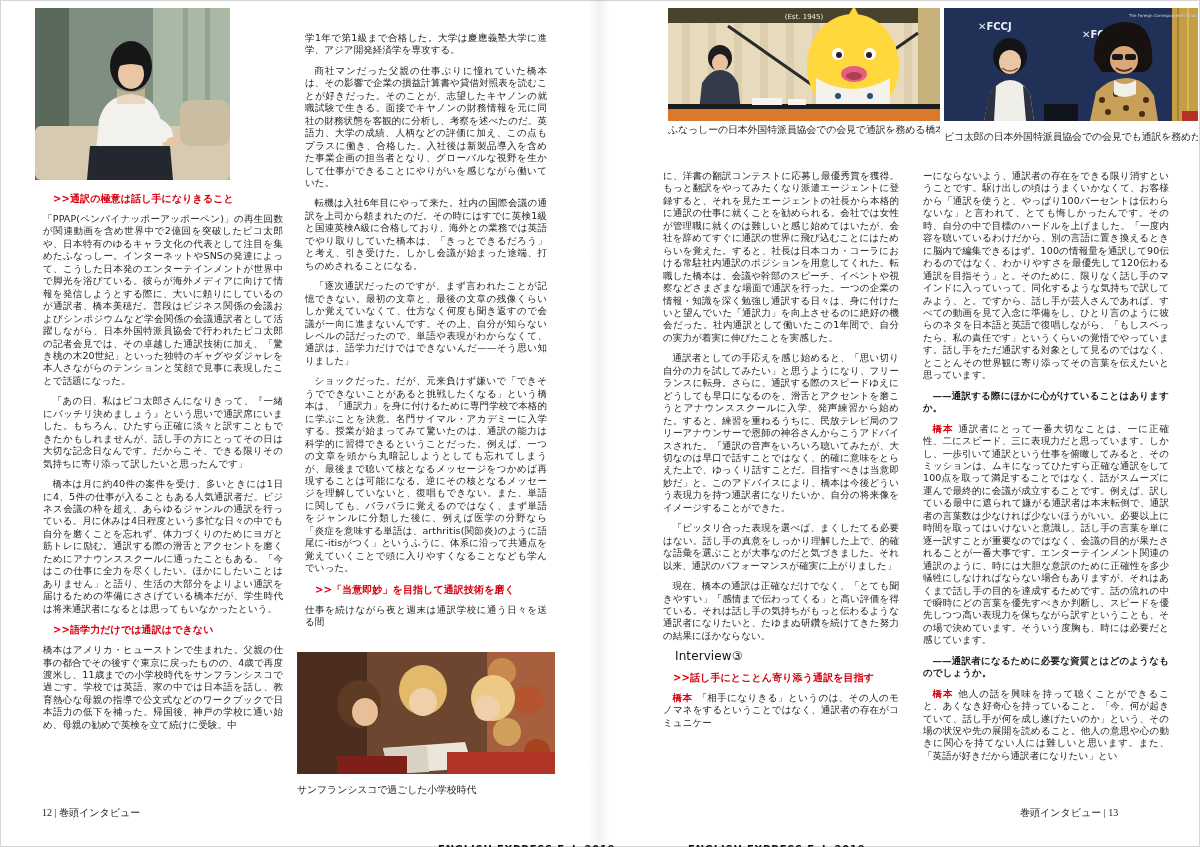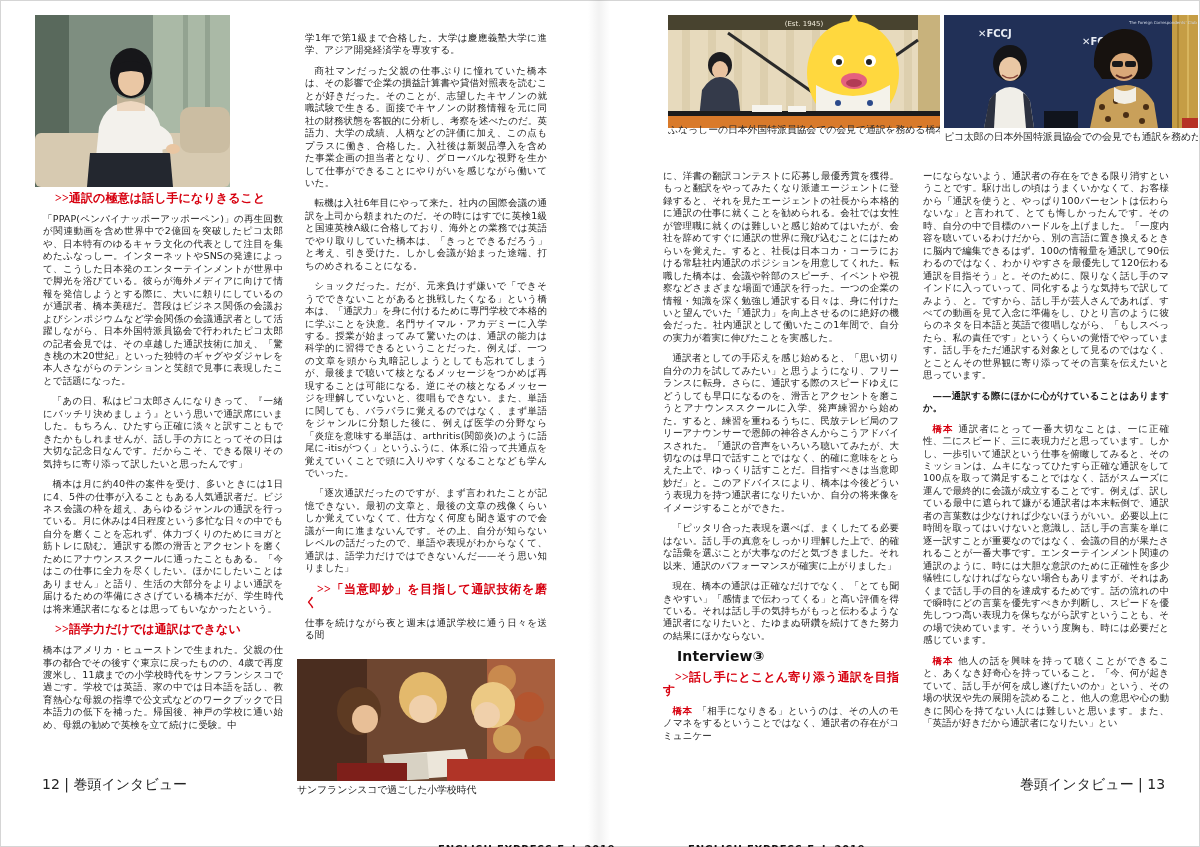--- a/index.html
+++ b/index.html
@@ -1,34 +1,34 @@
 <!DOCTYPE html>
 <html><head>
 <meta charset="utf-8">
 <style>
   html,body{margin:0;padding:0;background:#e9e9e9;}
   #spread{position:relative;width:1200px;height:847px;background:#ffffff;overflow:hidden;
           font-family:"DejaVu Sans",sans-serif;box-shadow:0 0 0 1px #d5d5d5 inset;}
   .fold{position:absolute;left:588px;top:0;width:22px;height:847px;pointer-events:none;
         background:linear-gradient(90deg,rgba(0,0,0,0) 0%,rgba(0,0,0,0.05) 50%,rgba(0,0,0,0) 100%);}
-  .photo{position:absolute;overflow:hidden;background:#22c55e;margin-top:7px;}
+  .photo{position:absolute;overflow:hidden;background:#22c55e;}
   .photo svg{display:block;width:100%;height:100%;}
   .col{position:absolute;text-align:justify;color:#1c1c1c;font-size:9.5px;line-height:12.45px;
        overflow:hidden;letter-spacing:0.1px;}
   .col p{margin:8px;text-indent:1em;}
   .col p.cont{text-indent:0;}
-  .h-red{color:#d7000f;font-weight:bold;font-size:12px;line-height:13px;text-indent:0;
-         margin:9px 0 3px 0;font-family:Liberation Serif, serif;}
+  .h-red{color:#d7000f;font-weight:bold;font-size:10px;line-height:13px;text-indent:0;
+         margin:9px 0 3px 0;}
   .h-red.first{margin-top:0;}
-  .interview-label{font-weight:bold;font-size:14px;color:#111;text-indent:0;margin-top:9px;}
+  .interview-label{font-weight:normal;font-size:12px;color:#111;text-indent:0;margin-top:9px;}
   .q{font-weight:bold;text-indent:0;margin-top:5px;}
   .answer{text-indent:0;margin-top:2px;}
   .speaker{color:#d7000f;font-weight:bold;margin-right:5px;}
   .caption{position:absolute;font-size:10px;color:#2a2a2a;line-height:9px;letter-spacing:-0.2px;}
-  .footer{position:absolute;top:776px;font-size:14px;color:#222;}
+  .footer{position:absolute;top:806px;font-size:10px;color:#222;font-family:Liberation Serif, serif;}
   .issue{position:absolute;top:844px;font-size:10px;font-weight:bold;color:#111;letter-spacing:0.8px;}
 </style>
 </head>
 <body>
 
 <div id="spread">
 
   <div class="photo" style="left:35px;top:8px;width:195px;height:172px;">
     <svg viewBox="0 0 195 172" preserveAspectRatio="none">
       <rect width="195" height="172" fill="#7e8e80"></rect>
@@ -55,22 +55,22 @@
     <p>「あの日、私はピコ太郎さんになりきって、『一緒にバッチリ決めましょう』という思いで通訳席にいました。もちろん、ひたすら正確に淡々と訳すこともできたかもしれませんが、話し手の方にとってその日は大切な記念日なんです。だからこそ、できる限りその気持ちに寄り添って訳したいと思ったんです」</p>
     <p>橋本は月に約40件の案件を受け、多いときには1日に4、5件の仕事が入ることもある人気通訳者だ。ビジネス会議の枠を超え、あらゆるジャンルの通訳を行っている。月に休みは4日程度という多忙な日々の中でも自分を磨くことを忘れず、体力づくりのためにヨガと筋トレに励む。通訳する際の滑舌とアクセントを磨くためにアナウンススクールに通ったこともある。「今はこの仕事に全力を尽くしたい。ほかにしたいことはありません」と語り、生活の大部分をよりよい通訳を届けるための準備にささげている橋本だが、学生時代は将来通訳者になるとは思ってもいなかったという。</p>
     <p class="h-red">&gt;&gt;語学力だけでは通訳はできない</p>
     <p class="cont">橋本はアメリカ・ヒューストンで生まれた。父親の仕事の都合でその後すぐ東京に戻ったものの、4歳で再度渡米し、11歳までの小学校時代をサンフランシスコで過ごす。学校では英語、家の中では日本語を話し、教育熱心な母親の指導で公文式などのワークブックで日本語力の低下を補った。帰国後、神戸の学校に通い始め、母親の勧めで英検を立て続けに受験。中</p>
   </div>
 
   <div class="col" style="left:297px;top:24px;width:258px;height:622px;">
     <p class="cont">学1年で第1級まで合格した。大学は慶應義塾大学に進学、アジア開発経済学を専攻する。</p>
     <p>商社マンだった父親の仕事ぶりに憧れていた橋本は、その影響で企業の損益計算書や貸借対照表を読むことが好きだった。そのことが、志望したキヤノンの就職試験で生きる。面接でキヤノンの財務情報を元に同社の財務状態を客観的に分析し、考察を述べたのだ。英語力、大学の成績、人柄などの評価に加え、この点もプラスに働き、合格した。入社後は新製品導入を含めた事業企画の担当者となり、グローバルな視野を生かして仕事ができることにやりがいを感じながら働いていた。</p>
     <p>転機は入社6年目にやって来た。社内の国際会議の通訳を上司から頼まれたのだ。その時にはすでに英検1級と国連英検A級に合格しており、海外との業務では英語でやり取りしていた橋本は、「きっとできるだろう」と考え、引き受けた。しかし会議が始まった途端、打ちのめされることになる。</p>
+    <p>「逐次通訳だったのですが、まず言われたことが記憶できない。最初の文章と、最後の文章の残像くらいしか覚えていなくて、仕方なく何度も聞き返すので会議が一向に進まないんです。その上、自分が知らないレベルの話だったので、単語や表現がわからなくて、通訳は、語学力だけではできないんだ——そう思い知りました」</p>
     <p>ショックだった。だが、元来負けず嫌いで「できそうでできないことがあると挑戦したくなる」という橋本は、「通訳力」を身に付けるために専門学校で本格的に学ぶことを決意。名門サイマル・アカデミーに入学する。授業が始まってみて驚いたのは、通訳の能力は科学的に習得できるということだった。例えば、一つの文章を頭から丸暗記しようとしても忘れてしまうが、最後まで聴いて核となるメッセージをつかめば再現することは可能になる。逆にその核となるメッセージを理解していないと、復唱もできない。また、単語に関しても、バラバラに覚えるのではなく、まず単語をジャンルに分類した後に、例えば医学の分野なら「炎症を意味する単語は、arthritis(関節炎)のように語尾に-itisがつく」というふうに、体系に沿って共通点を覚えていくことで頭に入りやすくなることなども学んでいった。</p>
-    <p>「逐次通訳だったのですが、まず言われたことが記憶できない。最初の文章と、最後の文章の残像くらいしか覚えていなくて、仕方なく何度も聞き返すので会議が一向に進まないんです。その上、自分が知らないレベルの話だったので、単語や表現がわからなくて、通訳は、語学力だけではできないんだ——そう思い知りました」</p>
     <p class="h-red">&gt;&gt;「当意即妙」を目指して通訳技術を磨く</p>
     <p class="cont">仕事を続けながら夜と週末は通訳学校に通う日々を送る間</p>
   </div>
 
   <div class="photo" style="left:297px;top:652px;width:258px;height:122px;">
     <svg viewBox="0 0 258 122" preserveAspectRatio="none">
       <rect width="258" height="122" fill="#6e4630"></rect>
       <rect x="0" width="70" height="122" fill="#4a2d1f"></rect>
       <rect x="190" width="68" height="122" fill="#a85f3e"></rect>
       <circle cx="205" cy="20" r="14" fill="#c98a4e"></circle>
@@ -192,20 +192,21 @@
       <span class="speaker">橋本</span><span>「相手になりきる」というのは、その人のモノマネをするということではなく、通訳者の存在がコミュニケー</span>
     </p>
   </div>
 
   <div class="col" style="left:915px;top:162px;width:262px;height:628px;">
     <p class="cont">ーにならないよう、通訳者の存在をできる限り消すということです。駆け出しの頃はうまくいかなくて、お客様から「通訳を使うと、やっぱり100パーセントは伝わらないな」と言われて、とても悔しかったんです。その時、自分の中で目標のハードルを上げました。「一度内容を聴いているわけだから、別の言語に置き換えるときに脳内で編集できるはず。100の情報量を通訳して90伝わるのではなく、わかりやすさを最優先して120伝わる通訳を目指そう」と。そのために、限りなく話し手のマインドに入っていって、同化するような気持ちで訳してみよう、と。ですから、話し手が芸人さんであれば、すべての動画を見て入念に準備をし、ひとり言のように彼らのネタを日本語と英語で復唱しながら、「もしスベったら、私の責任です」というくらいの覚悟でやっています。話し手をただ通訳する対象として見るのではなく、とことんその世界観に寄り添ってその言葉を伝えたいと思っています。</p>
     <p class="q">——通訳する際にほかに心がけていることはありますか。</p>
     <p class="answer">
       <span class="speaker">橋本</span><span>通訳者にとって一番大切なことは、一に正確性、二にスピード、三に表現力だと思っています。しかし、一歩引いて通訳という仕事を俯瞰してみると、そのミッションは、ムキになってひたすら正確な通訳をして100点を取って満足することではなく、話がスムーズに運んで最終的に会議が成立することです。例えば、訳している最中に遮られて嫌がる通訳者は本末転倒で、通訳者の言葉数は少なければ少ないほうがいい。必要以上に時間を取ってはいけないと意識し、話し手の言葉を単に逐一訳すことが重要なのではなく、会議の目的が果たされることが一番大事です。エンターテインメント関連の通訳のように、時には大胆な意訳のために正確性を多少犠牲にしなければならない場合もありますが、それはあくまで話し手の目的を達成するためです。話の流れの中で瞬時にどの言葉を優先すべきか判断し、スピードを優先しつつ高い表現力を保ちながら訳すということも、その場で決めています。そういう度胸も、時には必要だと感じています。</span>
     </p>
+    <p class="q">——通訳者になるために必要な資質とはどのようなものでしょうか。</p>
     <p class="answer">
       <span class="speaker">橋本</span><span>他人の話を興味を持って聴くことができること、あくなき好奇心を持っていること。「今、何が起きていて、話し手が何を成し遂げたいのか」という、その場の状況や先の展開を読めること。他人の意思や心の動きに関心を持てない人には難しいと思います。また、「英語が好きだから通訳者になりたい」とい</span>
     </p>
   </div>
 
   <div class="issue" style="left:688px;">ENGLISH EXPRESS Feb.2019</div>
   <div class="footer" style="left:1020px;width:155px;">巻頭インタビュー | 13</div>
 
 </div>
 

